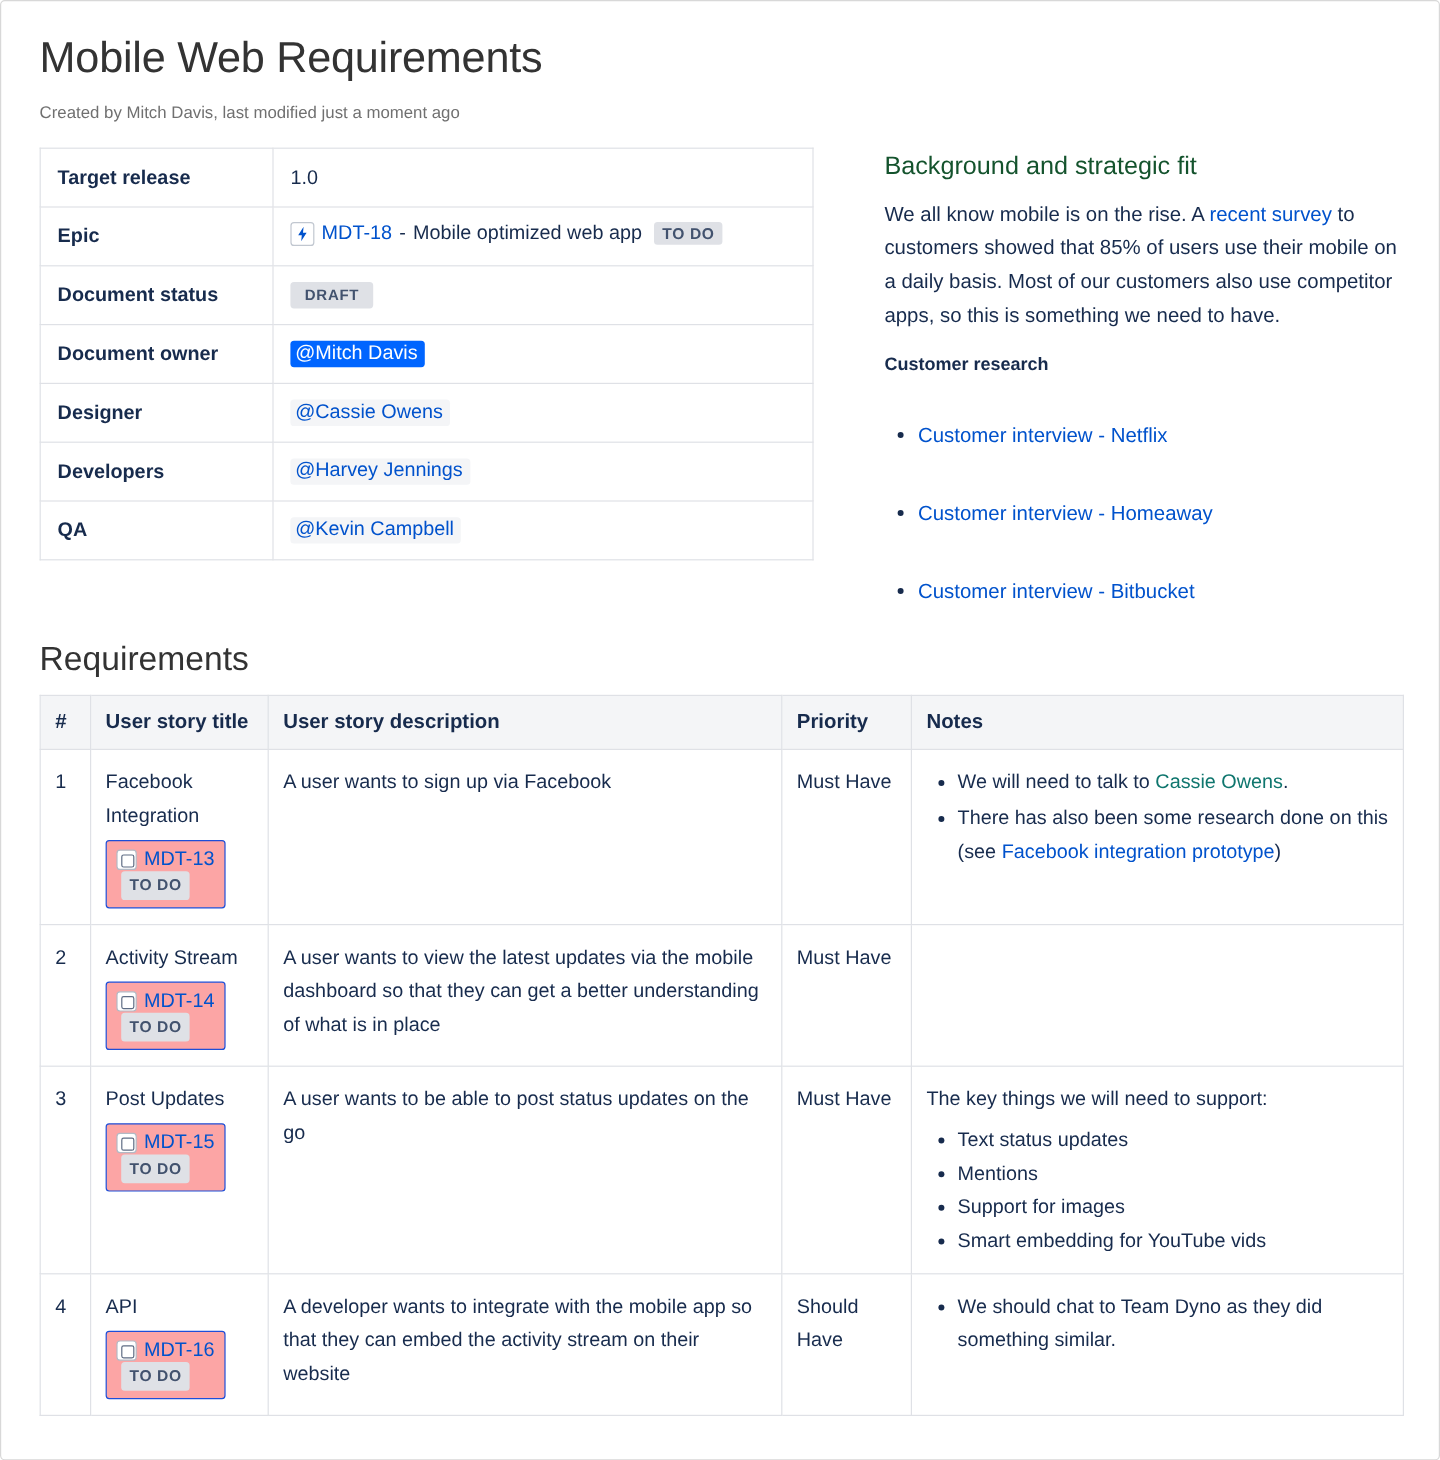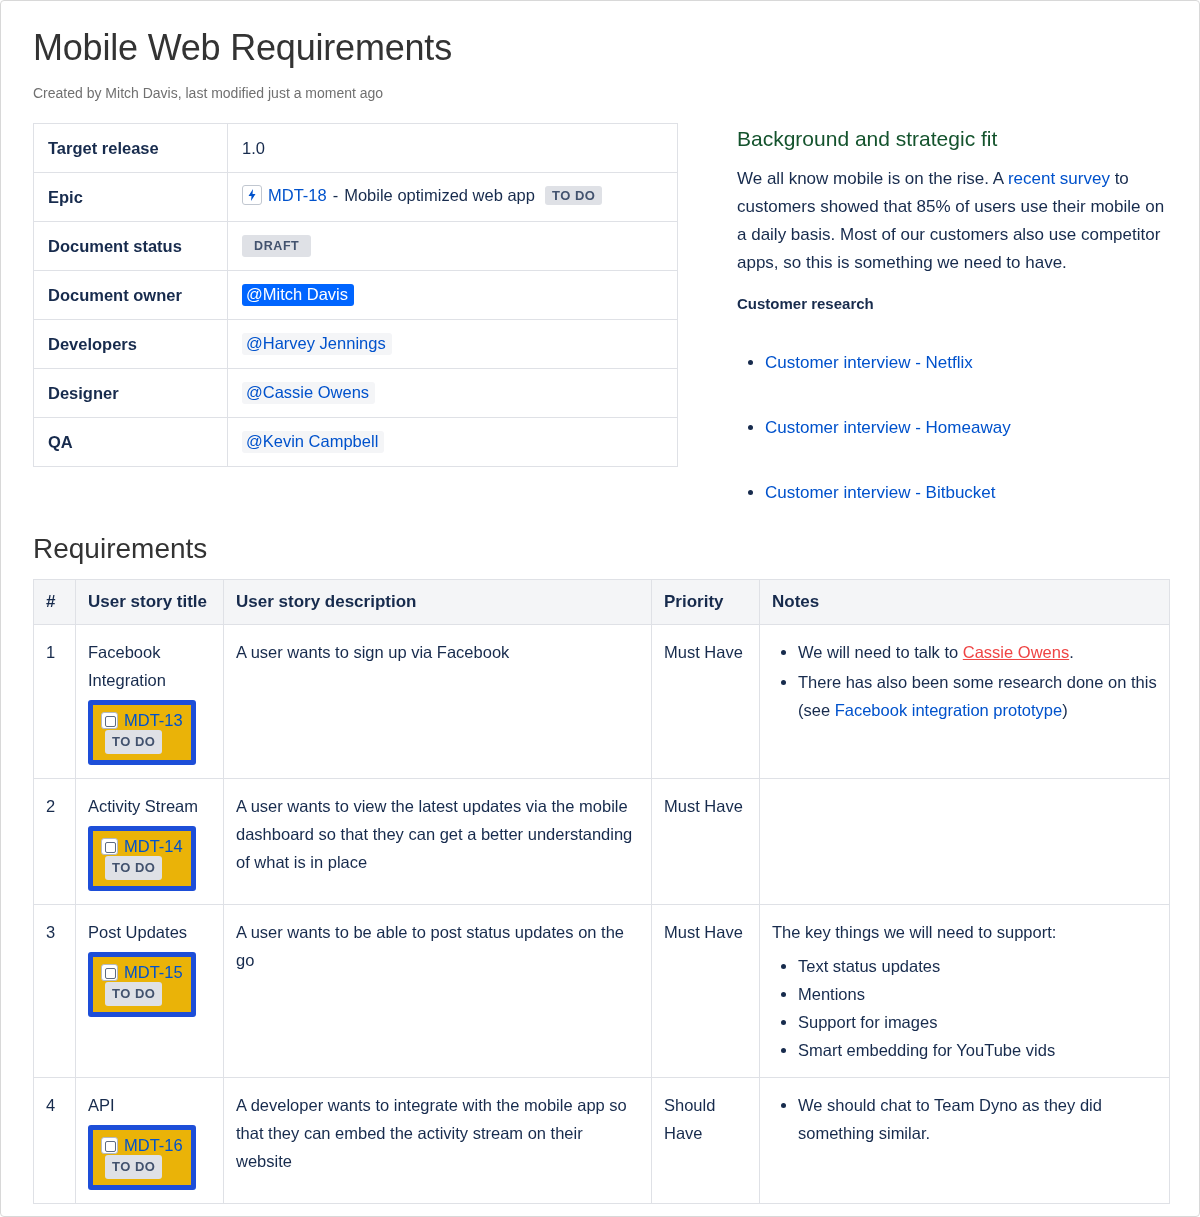--- a/index.html
+++ b/index.html
@@ -172,23 +172,23 @@
   }
   col.c-num   { width: 42px; }
   col.c-title { width: 148px; }
   col.c-desc  { width: 428px; }
   col.c-prio  { width: 108px; }
   col.c-notes { width: 410px; }
 
   .story-title { display: block; margin-bottom: 6px; }
   .jira-box {
     display: inline-block;
-    border: 5px solid #1d4ed8;
-    border-radius: 3px;
-    background: #eab308;
+    border: 1px solid #1d4ed8;
+    border-radius: 3px;
+    background: #fca5a5;
     padding: 5px 8px 6px 8px;
     line-height: 20px;
     max-width: 125px;
   }
   .jira-box .row1 { display: flex; align-items: center; gap: 6px; }
   .jira-box .row2 { margin-top: 3px; }
   .mini-icon {
     width: 17px; height: 17px;
     border: 1px solid #b3bac5;
     border-radius: 3px;
@@ -203,21 +203,21 @@
     top: 3px; left: 3px;
     width: 9px; height: 9px;
     border: 1.5px solid #5e6c84;
     border-radius: 2px;
   }
   td ul.notes {
     margin: 0; padding-left: 26px;
   }
   td ul.notes li { margin-bottom: 2px; }
   td ul.plain { margin: 6px 0 0 0; padding-left: 26px; }
-  .uline { text-decoration: underline; color: #ef4444; }
+  .uline { color: #0f766e; }
 </style>
 </head>
 <body>
 
 <div class="page">
 
   <h1 class="doc-title">Mobile Web Requirements</h1>
   <p class="byline">Created by Mitch Davis, last modified just a moment ago</p>
 
   <div class="columns">
@@ -251,29 +251,29 @@
             <span class="lozenge">DRAFT</span>
           </td>
         </tr>
         <tr>
           <td class="label">Document owner</td>
           <td class="value">
             <span class="mention me">@Mitch Davis</span>
           </td>
         </tr>
         <tr>
+          <td class="label">Designer</td>
+          <td class="value">
+            <span class="mention">@Cassie Owens</span>
+          </td>
+        </tr>
+        <tr>
           <td class="label">Developers</td>
           <td class="value">
             <span class="mention">@Harvey Jennings</span>
-          </td>
-        </tr>
-        <tr>
-          <td class="label">Designer</td>
-          <td class="value">
-            <span class="mention">@Cassie Owens</span>
           </td>
         </tr>
         <tr>
           <td class="label">QA</td>
           <td class="value">
             <span class="mention">@Kevin Campbell</span>
           </td>
         </tr>
       </tbody>
         </table>

